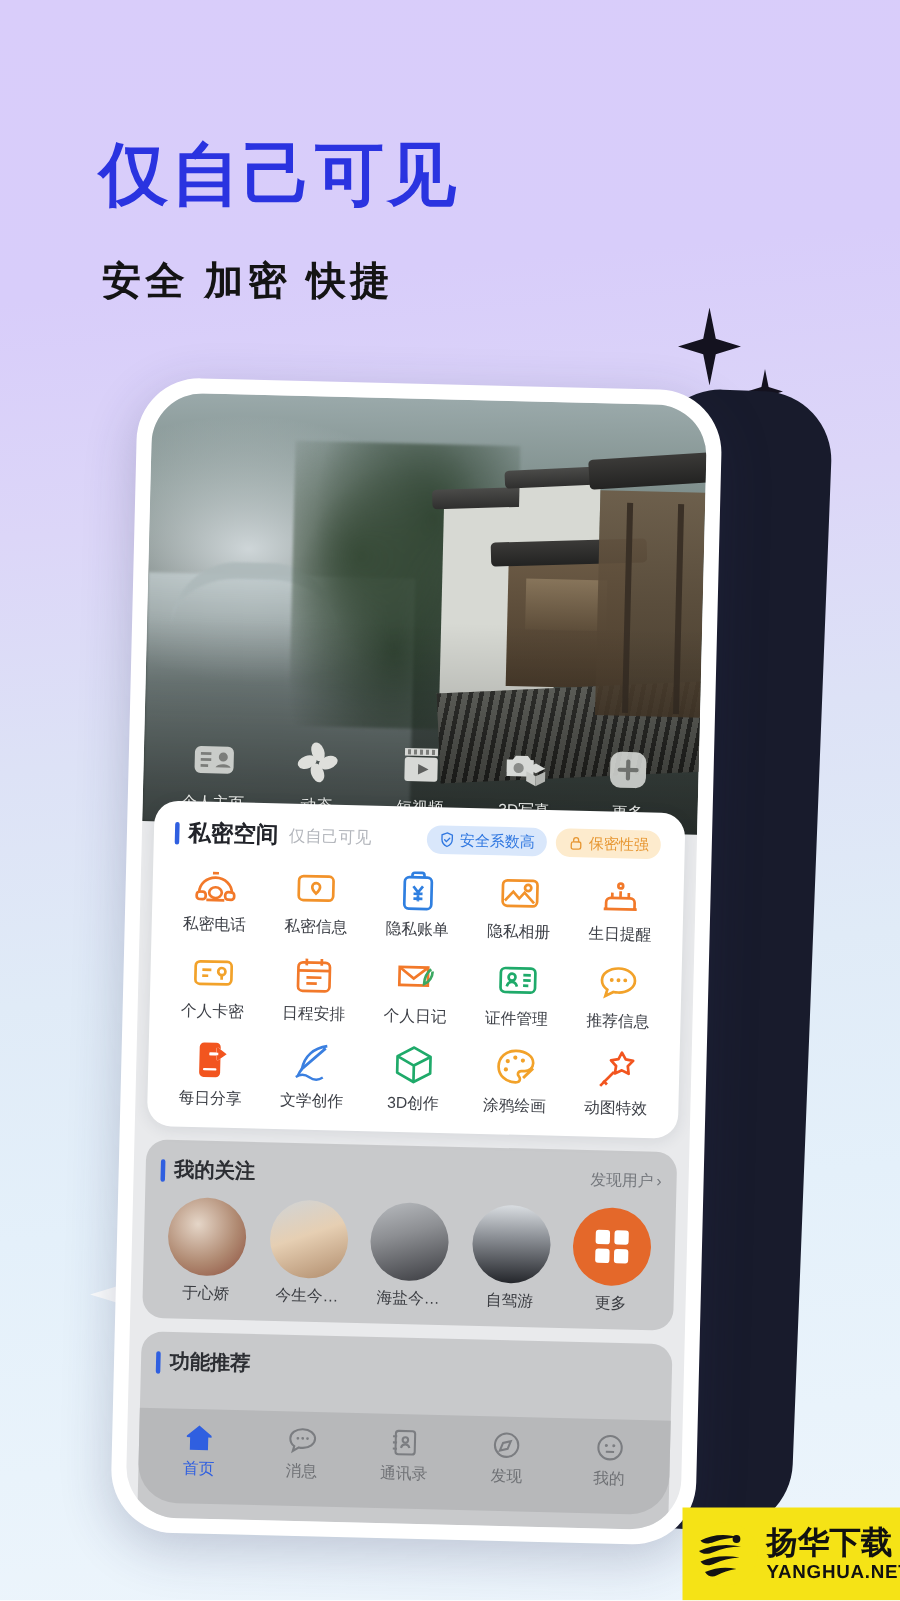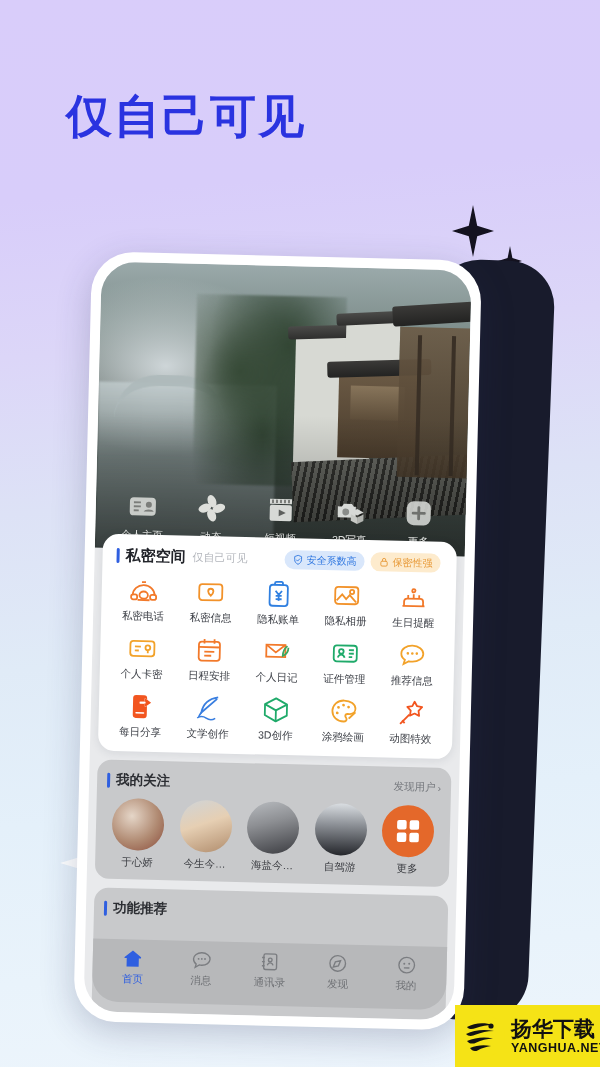--- a/index.html
+++ b/index.html
@@ -256,20 +256,21 @@
   #wm-text { display: flex; flex-direction: column; justify-content: center; line-height: 1; }
   #wm-cn { font-size: 21px; font-weight: bold; color: #111; letter-spacing: 0px; }
   #wm-en { font-size: 12.5px; font-weight: bold; color: #111; margin-top: 3px; letter-spacing: .5px; }
 </style>
 </head>
 <body>
 
 <div id="root">
 
   <div class="headline">仅自己可见</div>
+  <div class="subhead">安全  加密  快捷</div>
 
   <div class="star" id="star-big"></div>
   <div class="star" id="star-small"></div>
   <div class="star" id="star-white"></div>
 
   <div id="phone-shadow"></div>
 
   <div id="phone">
     <div id="phone-body"></div>
     <div id="phone-screen">

